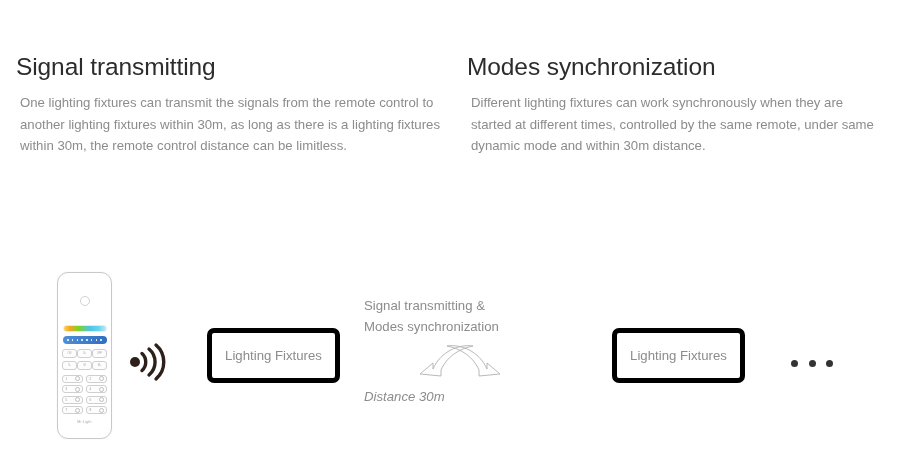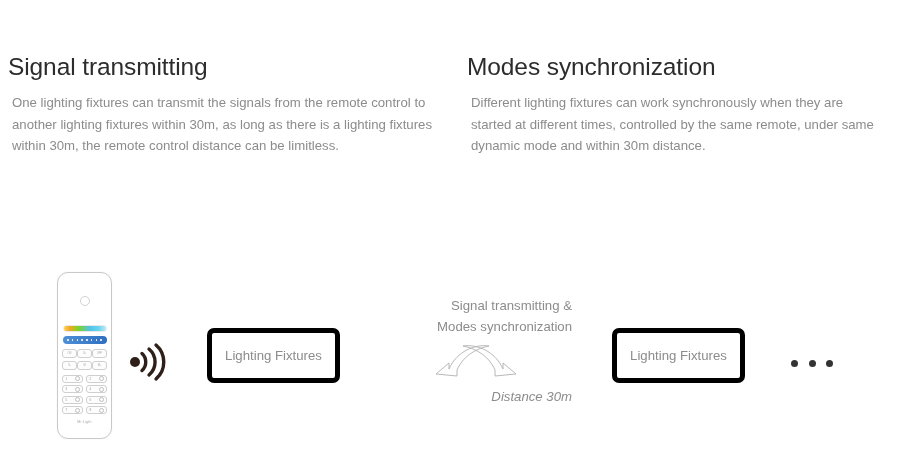--- a/index.html
+++ b/index.html
@@ -14,21 +14,21 @@
     overflow: hidden;
     font-family: "Liberation Sans", sans-serif;
     -webkit-font-smoothing: antialiased;
   }
 
   
   .col {
     position: absolute;
     top: 52px;
   }
-  .col-left  { left: 8px;  width: 432px; }
+  .col-left  { left: 16px;  width: 432px; }
   .col-right { left: 467px; width: 418px; }
 
   .col-heading {
     font-size: 24.5px;
     font-weight: 400;
     color: #2c2c2c;
     letter-spacing: -0.1px;
     line-height: 30px;
     margin: 0 0 10px 0;
     white-space: nowrap;
@@ -201,24 +201,24 @@
     font-size: 13.2px;
     color: #8c8c8c;
     box-sizing: border-box;
   }
   .fixture-left  { left: 207px; top: 73px; width: 133px; }
   .fixture-right { left: 612px; top: 73px; width: 133px; }
 
   
   .center-block {
     position: absolute;
-    left: 380px;
+    left: 364px;
     top: 40px;
     width: 192px;
-    text-align: right;
+    text-align: left;
   }
   .center-label {
     font-size: 13.2px;
     color: #8c8c8c;
     line-height: 21px;
   }
   .center-arrow {
     margin: 5px auto 4px auto;
     width: 86px;
     height: 40px;

